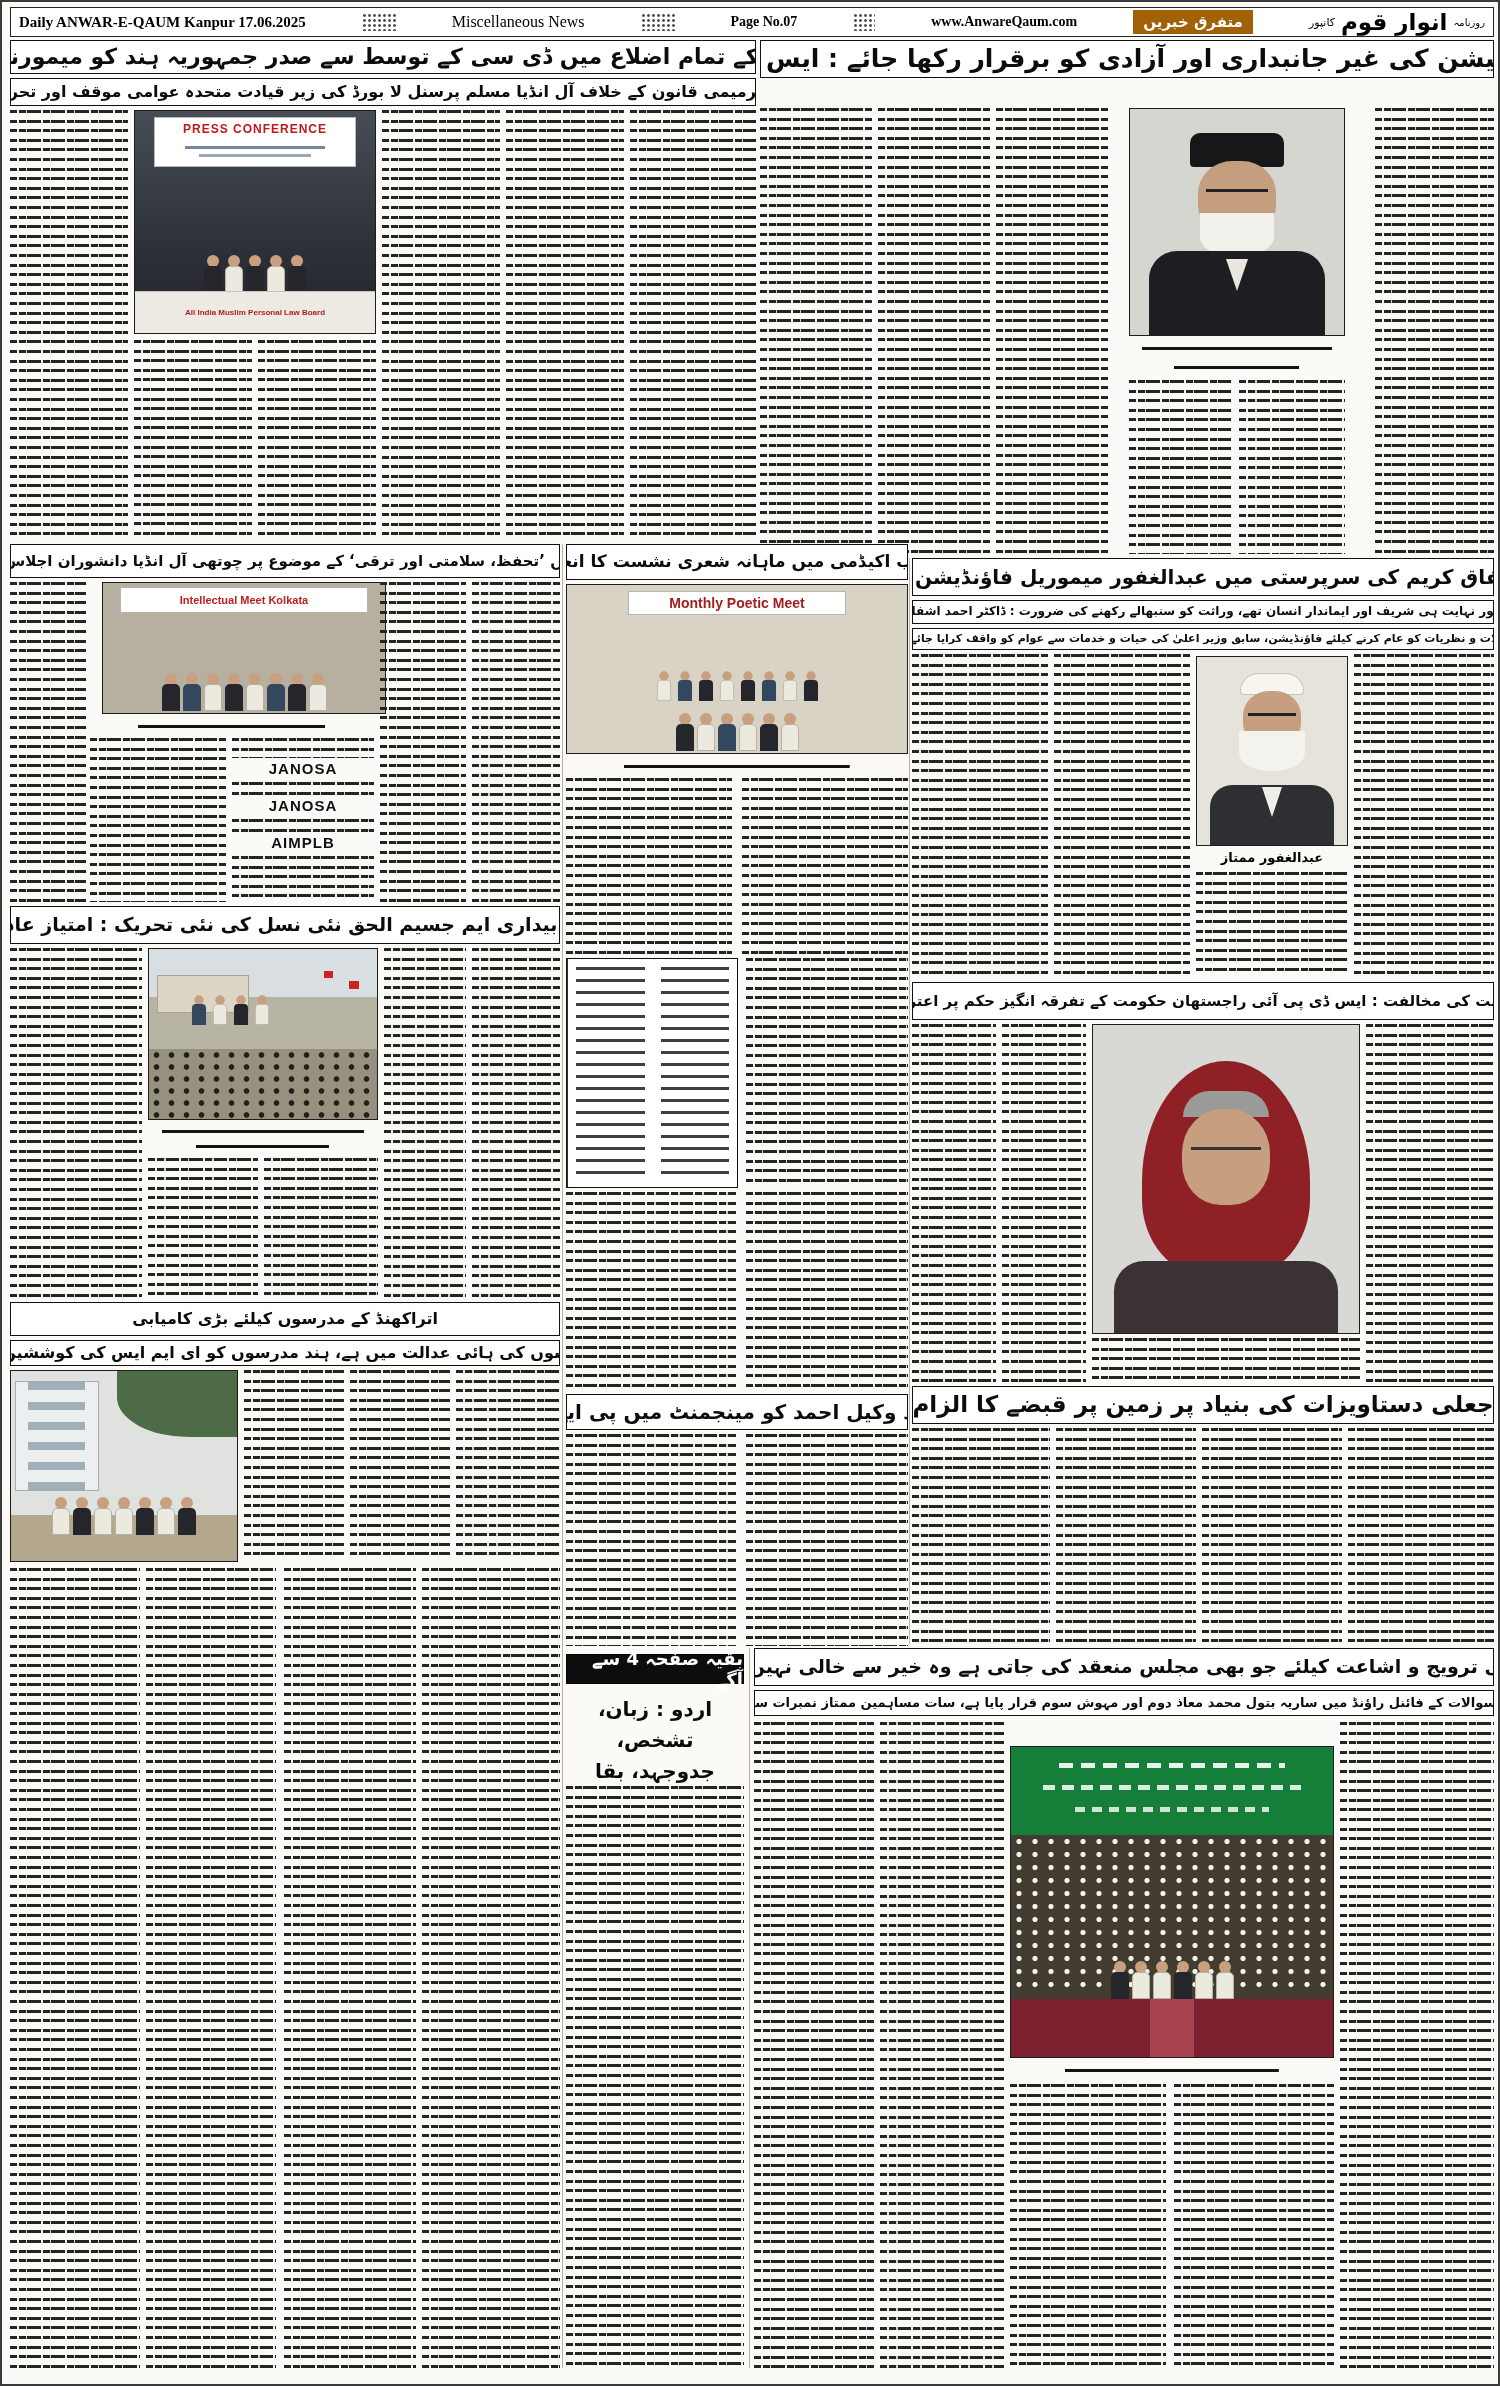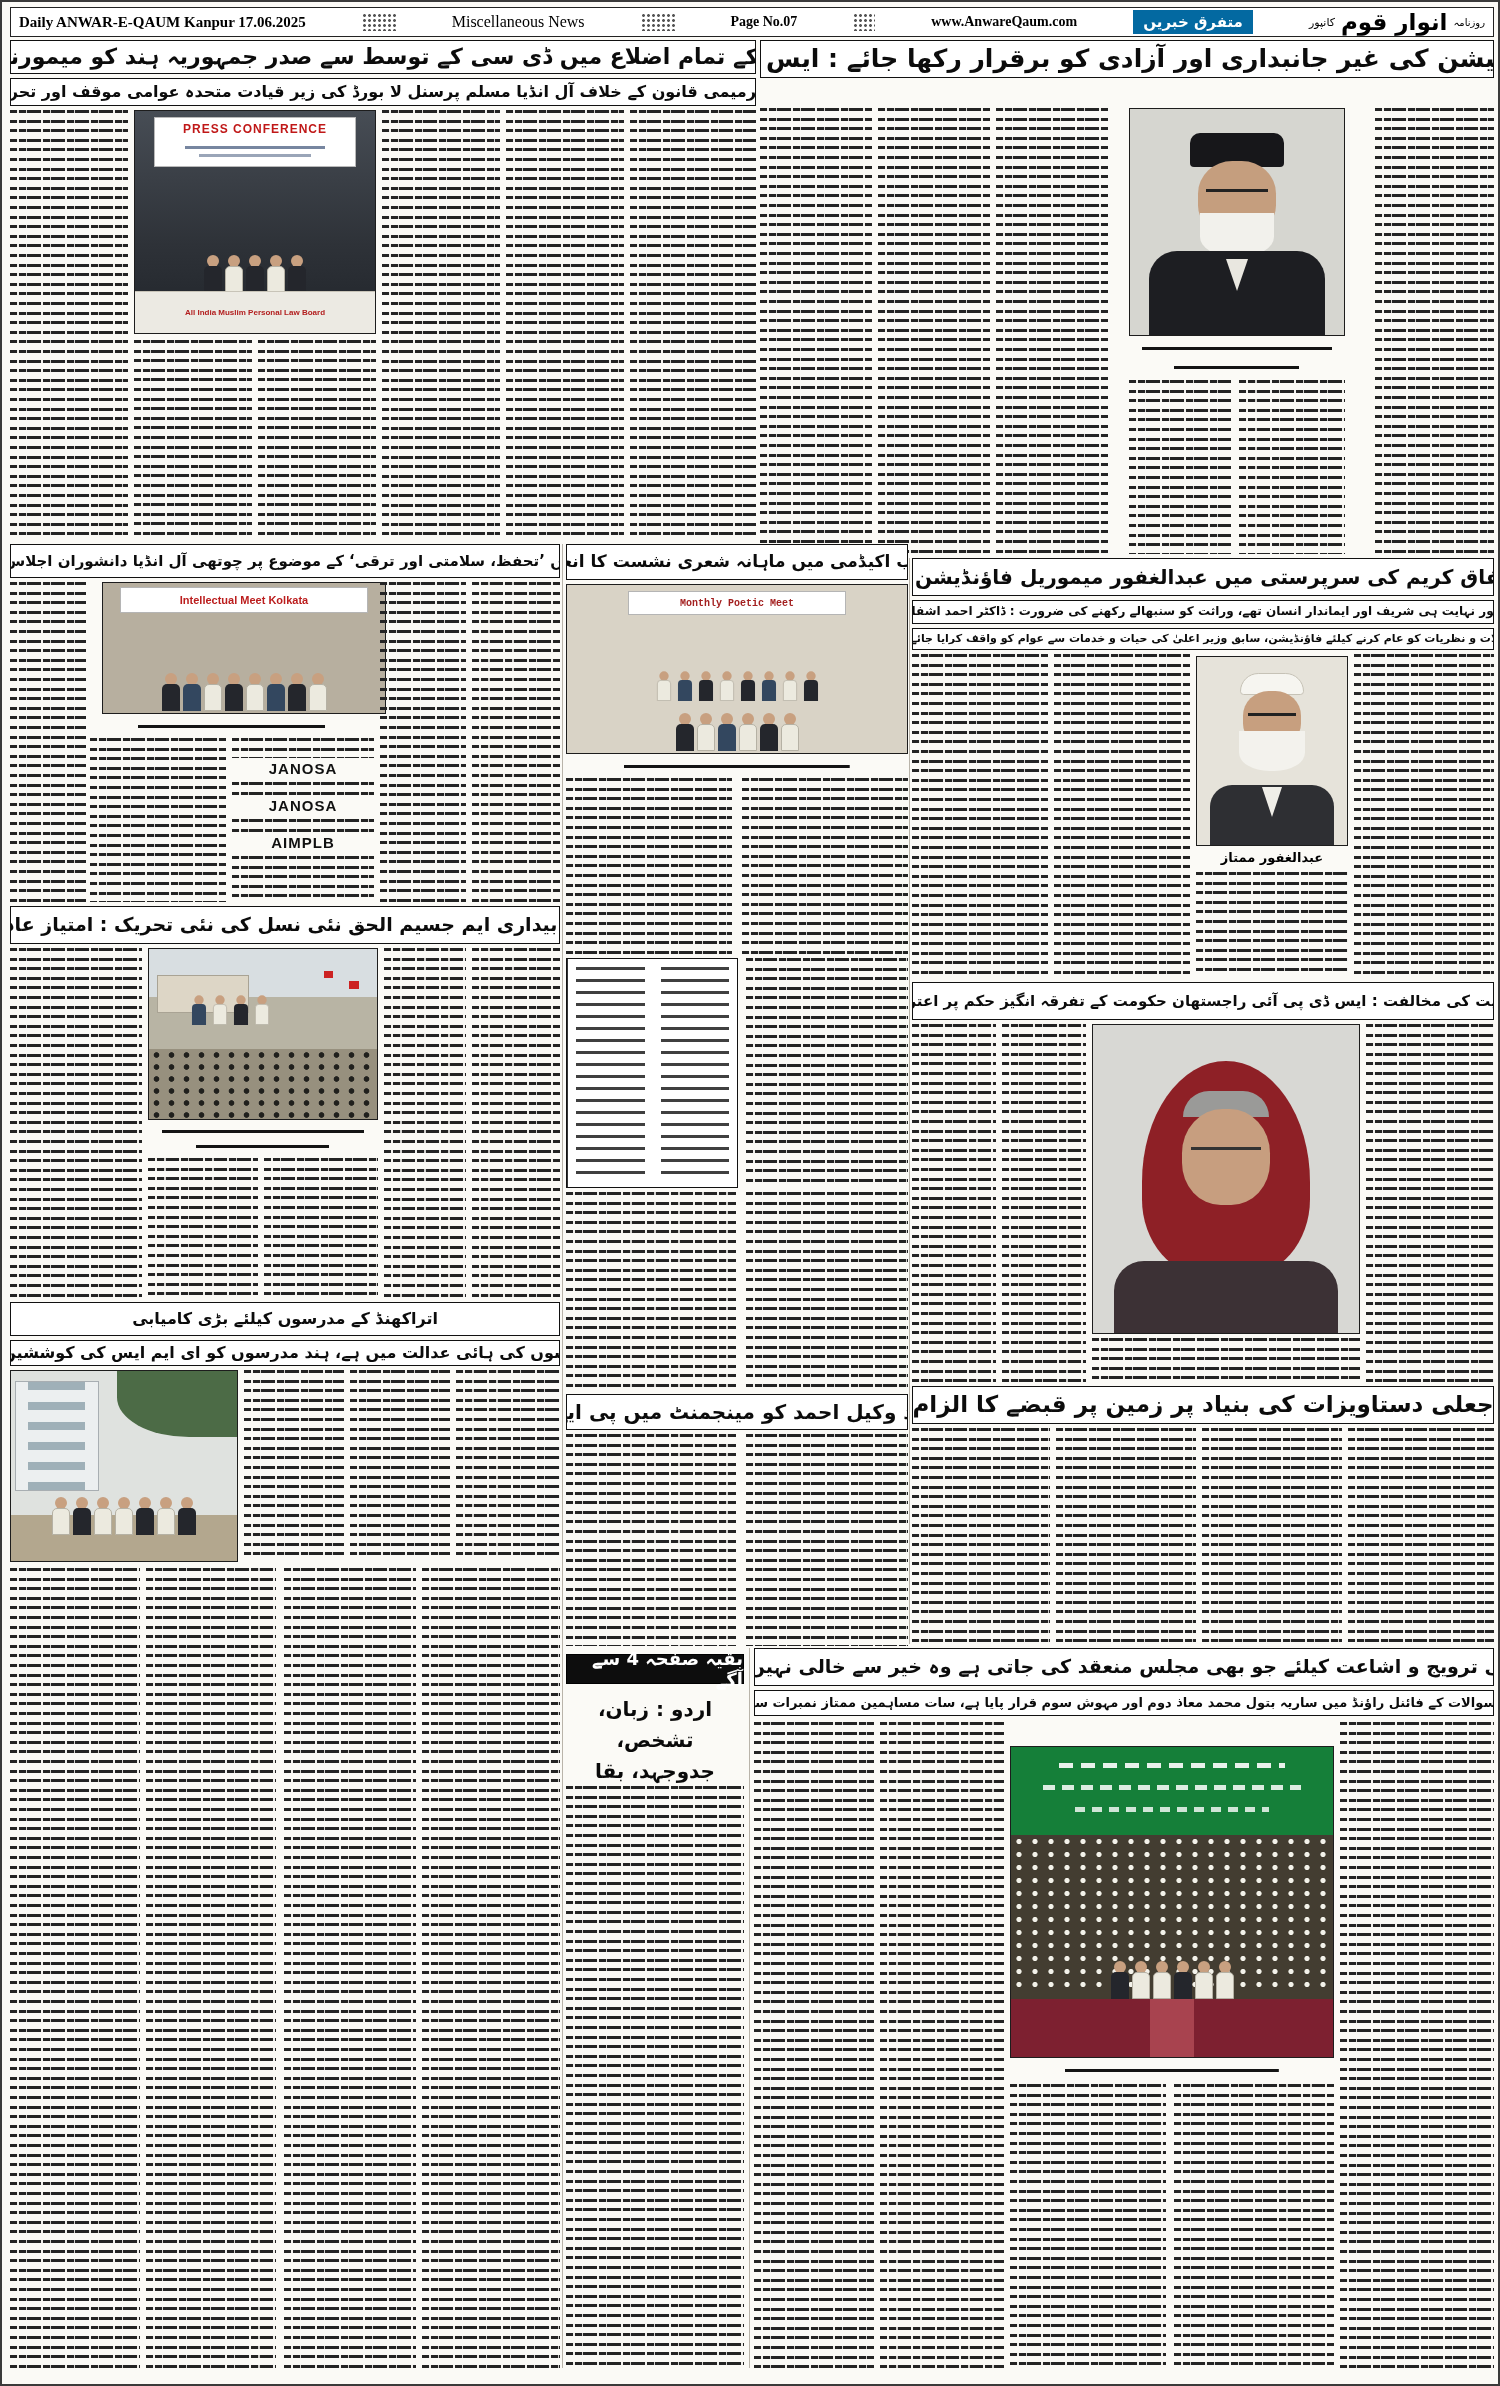--- a/index.html
+++ b/index.html
@@ -26,21 +26,21 @@
   .prow{position:absolute;left:0;right:0;display:flex;justify-content:center;gap:3px;}
   .pn{display:inline-block;width:18px;height:38px;position:relative;flex:0 0 auto;}
   .pn::before{content:"";position:absolute;top:0;left:50%;transform:translateX(-50%);width:12px;height:12px;border-radius:50%;background:#c8a080;}
   .pn::after{content:"";position:absolute;top:11px;left:0;right:0;bottom:0;border-radius:5px 5px 0 0;background:#24262c;}
   .pn.pl::after{background:#eceadf;border:1px solid #b5b1a4;}
   .pn.pb::after{background:#33475f;}
   .pn.sm{transform:scale(.78);transform-origin:bottom center;}
   .crowdtex{background-color:#97907e;background-image:radial-gradient(circle,#20201d 2.4px,transparent 3.2px);background-size:15px 12px;}
   .audtex{background-color:#433d31;background-image:radial-gradient(circle,#f3f2ea 2.2px,transparent 3px);background-size:16px 13px;}
   .orn{width:34px;height:18px;background-image:radial-gradient(#555 1.1px,transparent 1.7px);background-size:5px 5px;flex:0 0 auto;}
-  .badge{background:#0369a1;color:#fff;display:flex;align-items:center;justify-content:center;font-weight:bold;}
+  .badge{background:#a16207;color:#fff;display:flex;align-items:center;justify-content:center;font-weight:bold;}
   .hbar{position:absolute;left:8px;top:5px;width:1484px;height:30px;border:1.4px solid #222;background:#fff;
         display:flex;align-items:center;justify-content:space-between;direction:ltr;padding:0 8px;gap:8px;}
   .eng-serif{font-family:"Liberation Serif",serif;}
   .namesbox{position:absolute;border:1.6px solid #111;display:flex;background:#fff;}
   .ncol{flex:1;position:relative;}
   .contbox{position:absolute;background:#0d0d0d;color:#fff;display:flex;align-items:center;justify-content:center;font-weight:bold;border:1.5px solid #000;}
   .slogan{position:absolute;text-align:center;font-weight:bold;color:#0a0a0a;line-height:1.55;}
   .acr{position:absolute;left:0;right:0;text-align:center;font-weight:bold;font-size:15px;letter-spacing:1px;direction:ltr;font-family:"Liberation Sans",sans-serif;color:#111;}
   .vr{position:absolute;width:1px;background:#b9b4aa;}
 </style>
@@ -135,21 +135,21 @@
     <div class="ut" style="left:0;right:0;top:81px;height:13px;"></div>
     <div class="acr" style="top:96px;">AIMPLB</div>
     <div class="ut" style="left:0;right:0;top:118px;height:46px;"></div>
   </div>
   <div class="ut" style="left:378px;top:580px;width:86px;height:320px;"></div>
   <div class="ut" style="left:470px;top:580px;width:88px;height:320px;"></div>
 
   <div class="hl" style="left:564px;top:542px;width:342px;height:36px;font-size:17px;">غالب اکیڈمی میں ماہانہ شعری نشست کا انعقاد</div>
   <div class="photo" style="left:564px;top:582px;width:342px;height:170px;background:#d9d3c6;">
     <div class="abs" style="left:18%;top:6px;width:64%;height:24px;background:#fff;border:1px solid #b5b5b5;display:flex;align-items:center;justify-content:center;direction:ltr;">
-      <span style="color:#a31f1f;font-weight:bold;font-size:10px;font-family:Liberation Mono, monospace;">Monthly Poetic Meet</span>
+      <span style="color:#a31f1f;font-weight:bold;font-size:14px;font-family:Liberation Sans, sans-serif;">Monthly Poetic Meet</span>
     </div>
     <div class="prow" style="bottom:52px;">
       <i class="pn sm"></i>
         <i class="pn sm pl"></i>
         <i class="pn sm pb"></i>
         <i class="pn sm"></i>
         <i class="pn sm pl"></i>
         <i class="pn sm"></i>
         <i class="pn sm pb"></i>
         <i class="pn sm pl"></i>

